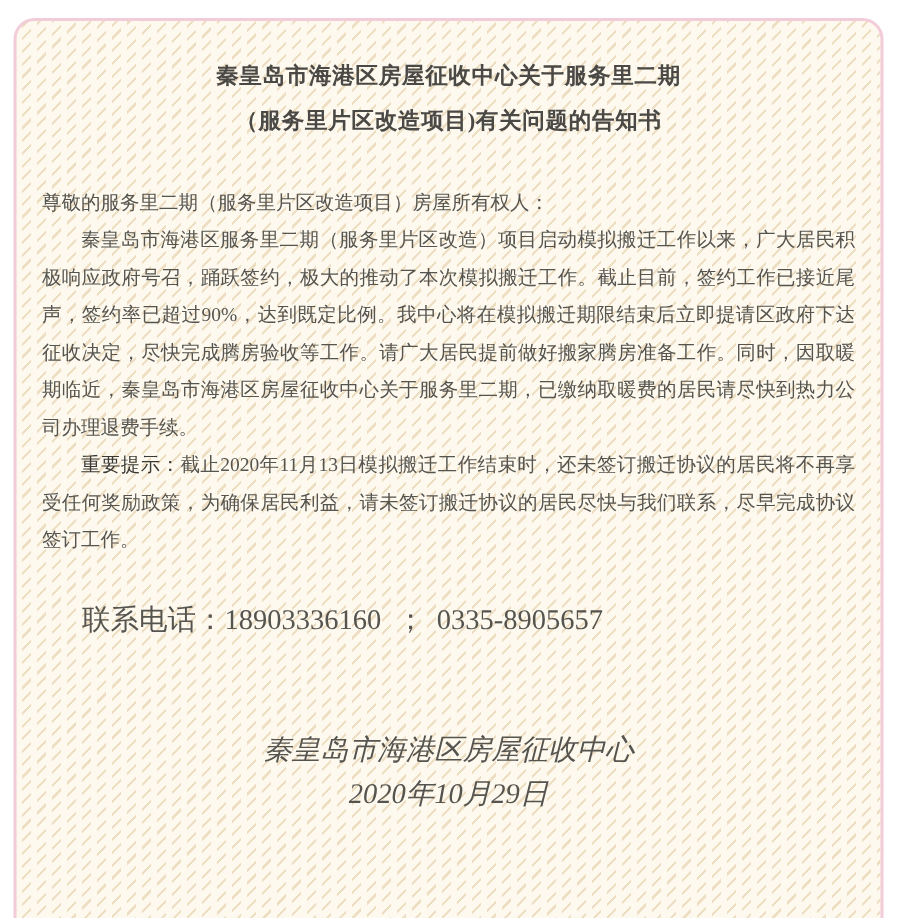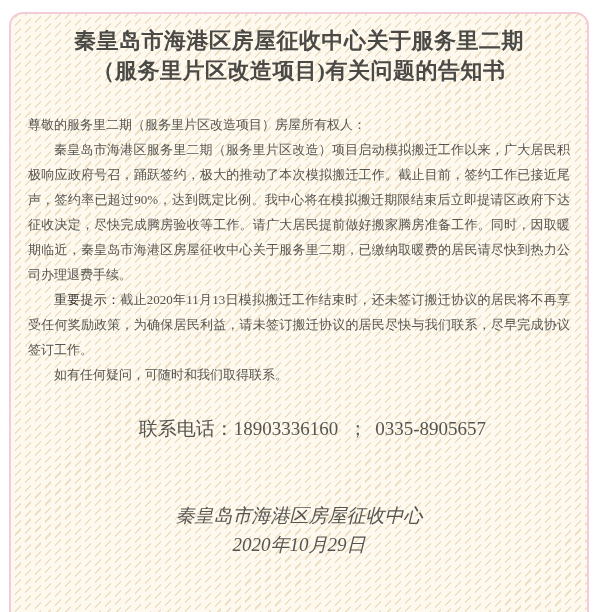--- a/index.html
+++ b/index.html
@@ -14,42 +14,41 @@
     box-sizing:border-box;
     border:2px solid #f2ccd8;
     border-radius:14px;
     padding:8px 17px 0 17px;
     background-color:#fdf9ee;
     background-image:
       repeating-linear-gradient(90deg,#fdf9ee 0 4px,rgba(253,249,238,0) 4px 10px),
       repeating-linear-gradient(135deg,rgba(231,209,172,0) 0 4.5px,rgba(226,201,160,0.55) 4.5px 6px);
   }
   .title{
-    margin:4px 0 26px 0;
+    margin:14px 0 26px 0;
     text-align:center;
-    font-size:22px;line-height:30px;
+    font-size:15px;line-height:30px;
     font-weight:bold;
     color:#4b4945;
     letter-spacing:0.5px;
   }
   .title .tline{display:block;}
   .body-text p{
     margin:0;
     font-size:13px;line-height:25px;
     color:#56544f;
     text-align:justify;
   }
   .indent{text-indent:2em;}
   .imp{color:#3a3834;font-weight:normal;}
   .contact{
     margin:29px 0 0 0;
     font-size:19px;line-height:25px;
     color:#56544f;
     text-indent:1.4em;
-    text-align:center;
   }
   .contact .sep{margin:0 8px 0 10px;}
   .signature{margin-top:60px;text-align:center;}
   .signature p{
     margin:0;
     font-size:19px;line-height:29px;
     color:#56544f;
     font-style:italic;
   }
 </style>
@@ -60,21 +59,20 @@
 
   <h1 class="title">
     <span class="tline">秦皇岛市海港区房屋征收中心关于服务里二期</span>
     <span class="tline">（服务里片区改造项目)有关问题的告知书</span>
   </h1>
 
   <div class="body-text">
     <p>尊敬的服务里二期（服务里片区改造项目）房屋所有权人：</p>
     <p class="indent">秦皇岛市海港区服务里二期（服务里片区改造）项目启动模拟搬迁工作以来，广大居民积极响应政府号召，踊跃签约，极大的推动了本次模拟搬迁工作。截止目前，签约工作已接近尾声，签约率已超过90%，达到既定比例。我中心将在模拟搬迁期限结束后立即提请区政府下达征收决定，尽快完成腾房验收等工作。请广大居民提前做好搬家腾房准备工作。同时，因取暖期临近，秦皇岛市海港区房屋征收中心关于服务里二期，已缴纳取暖费的居民请尽快到热力公司办理退费手续。</p>
     <p class="indent"><b class="imp">重要提示：</b><span>截止2020年11月13日模拟搬迁工作结束时，还未签订搬迁协议的居民将不再享受任何奖励政策，为确保居民利益，请未签订搬迁协议的居民尽快与我们联系，尽早完成协议签订工作。</span></p>
-    <p class="indent">如有任何疑问，可随时和我们取得联系。</p>
   </div>
 
   <p class="contact"><span>联系电话：</span><span>18903336160</span><span class="sep">；</span><span>0335-8905657</span></p>
 
   <div class="signature">
     <p>秦皇岛市海港区房屋征收中心</p>
     <p>2020年10月29日</p>
   </div>
 
 </div>

